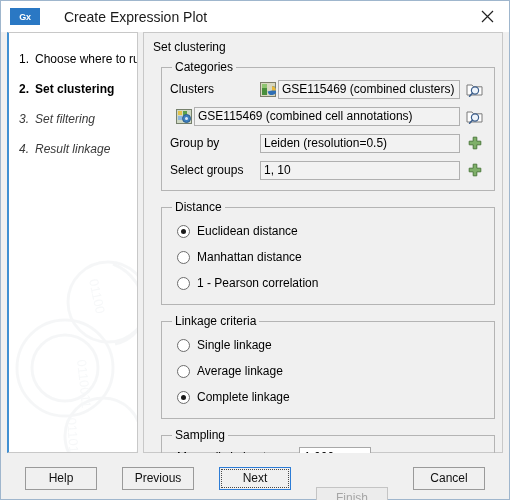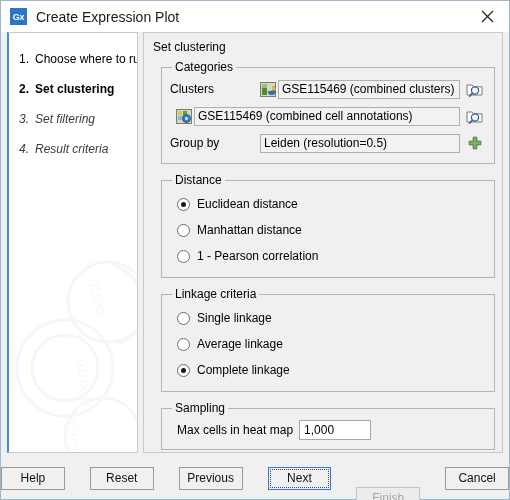--- a/index.html
+++ b/index.html
@@ -31,34 +31,34 @@
   .titlebar {
     height: 31px;
     min-height: 31px;
     background: #ffffff;
     display: flex;
     align-items: center;
     padding: 0 0 0 9px;
     box-sizing: border-box;
   }
   .app-icon {
-    width: 17px;
+    width: 30px;
     height: 17px;
     background: #2a78c4;
     color: #ffffff;
     font-size: 9px;
     font-weight: bold;
     display: flex;
     align-items: center;
     justify-content: center;
     letter-spacing: -0.3px;
     flex: none;
   }
   .title-text {
-    margin-left: 9px;
+    margin-left: 24px;
     font-size: 14px;
     color: #1a1a1a;
     white-space: nowrap;
   }
   .close-btn {
     margin-left: auto;
     width: 44px;
     height: 31px;
     display: flex;
     align-items: center;
@@ -336,21 +336,21 @@
         <div class="step active">
           <span class="num">2.</span>
           <span class="lbl">Set clustering</span>
         </div>
         <div class="step future">
           <span class="num">3.</span>
           <span class="lbl">Set filtering</span>
         </div>
         <div class="step future">
           <span class="num">4.</span>
-          <span class="lbl">Result criteria</span>
+          <span class="lbl">Result linkage</span>
         </div>
       </div>
     </div>
 
     <div class="content">
       <div class="content-title">Set clustering</div>
 
       <fieldset class="group">
         <legend>Categories</legend>
 
@@ -399,20 +399,29 @@
         <div class="cat-row">
           <span class="cat-label w1">Group by</span>
           <input class="field" type="text" readonly="" value="Leiden (resolution=0.5)" style="">
           <button class="tool-btn">
             <svg width="14" height="14" viewBox="0 0 14 14">
               <path d="M5.2 1.2 L8.8 1.2 L8.8 5.2 L12.8 5.2 L12.8 8.8 L8.8 8.8 L8.8 12.8 L5.2 12.8 L5.2 8.8 L1.2 8.8 L1.2 5.2 L5.2 5.2 Z" fill="#7fb069" stroke="#4e7a3d" stroke-width="1"></path>
             </svg>
           </button>
         </div>
 
+        <div class="cat-row">
+          <span class="cat-label w1">Select groups</span>
+          <input class="field" type="text" readonly="" value="1, 10" style="">
+          <button class="tool-btn">
+            <svg width="14" height="14" viewBox="0 0 14 14">
+              <path d="M5.2 1.2 L8.8 1.2 L8.8 5.2 L12.8 5.2 L12.8 8.8 L8.8 8.8 L8.8 12.8 L5.2 12.8 L5.2 8.8 L1.2 8.8 L1.2 5.2 L5.2 5.2 Z" fill="#7fb069" stroke="#4e7a3d" stroke-width="1"></path>
+            </svg>
+          </button>
+        </div>
       </fieldset>
 
       <fieldset class="group">
         <legend>Distance</legend>
         <div class="radio-row">
           <span class="radio checked"></span>
           <span class="radio-label">Euclidean distance</span>
         </div>
         <div class="radio-row">
           <span class="radio"></span>
@@ -445,21 +454,20 @@
         <div class="sampling-row">
           <span class="cat-label">Max cells in heat map</span>
           <input class="num-input" type="text" value="1,000" style="">
         </div>
       </fieldset>
     </div>
   </div>
 
   <div class="footer">
     <button class="btn">Help</button>
-    <button class="btn">Reset</button>
     <button class="btn">Previous</button>
     <button class="btn focused">
       <span>Next</span>
       <span class="focus-ring"></span>
     </button>
     <button class="btn disabled" disabled="">Finish</button>
     <button class="btn">Cancel</button>
   </div>
 </div>
 

